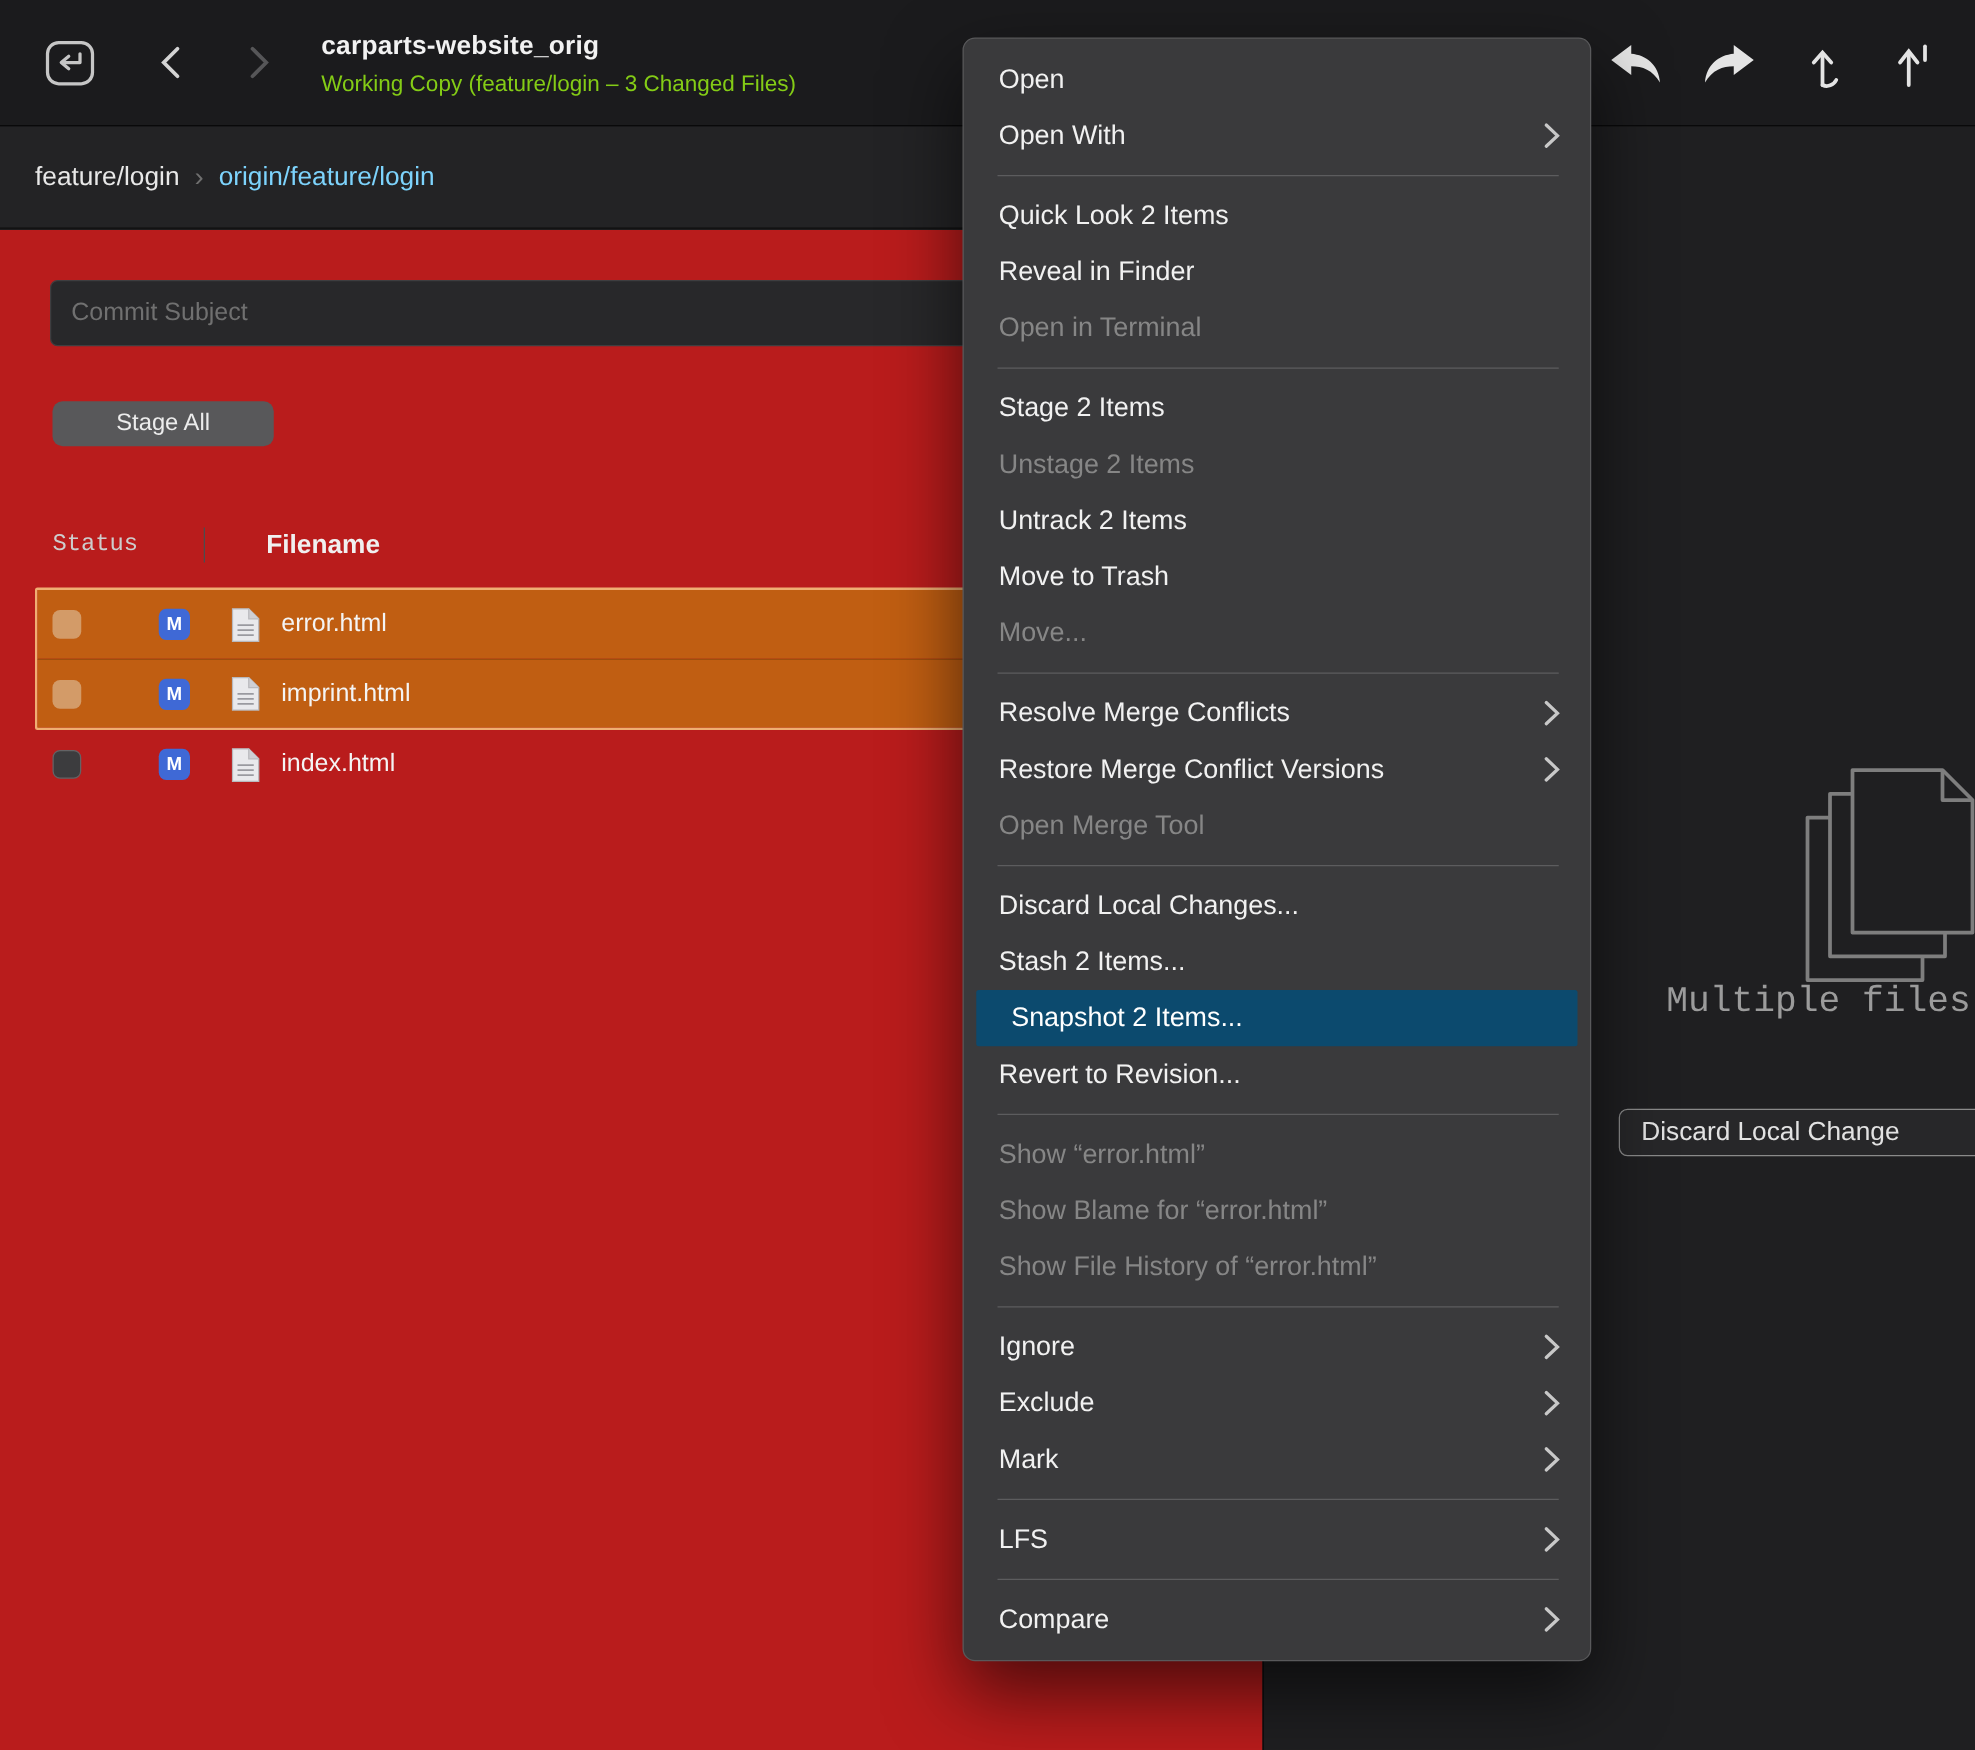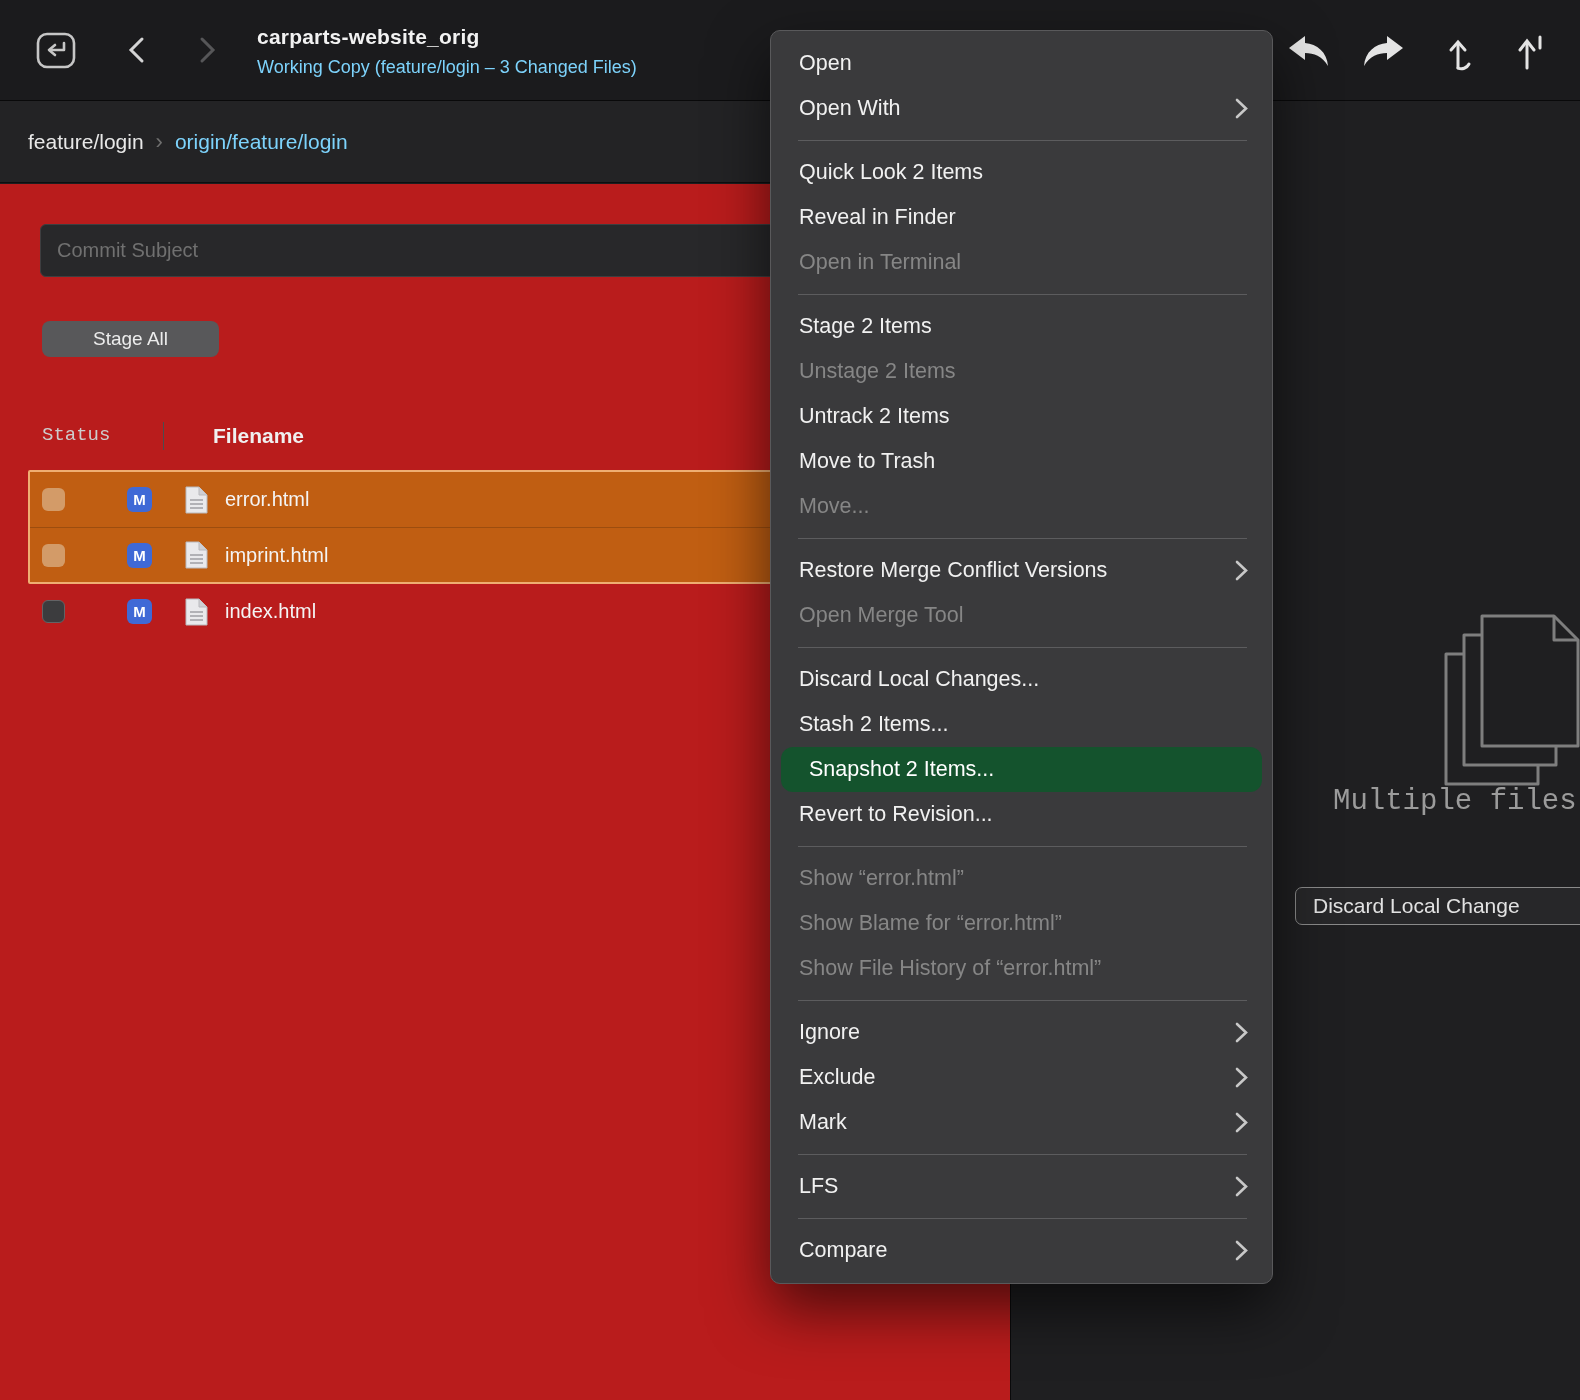--- a/index.html
+++ b/index.html
@@ -9,21 +9,21 @@
     -webkit-font-smoothing:antialiased;
   }
   
   .titlebar{position:absolute;left:0;top:0;width:1580px;height:100px;background:#1b1b1d;border-bottom:1px solid #09090a;z-index:5;}
   .app-btn{position:absolute;left:36px;top:30px;width:40px;height:40px;cursor:pointer;}
   .nav-btn{position:absolute;top:36px;width:28px;height:28px;}
   .nav-btn.back{left:124px;}
   .nav-btn.fwd{left:192px;}
   .title-block{position:absolute;left:257px;top:25px;}
   .wc-title{font-size:21px;font-weight:bold;color:#f2f2f2;letter-spacing:.2px;}
-  .wc-sub{font-size:18px;color:#7dd3fc;margin-top:8px;}
+  .wc-sub{font-size:18px;color:#84cc16;margin-top:8px;}
   .tb-icon{position:absolute;top:34px;}
   .tb-icon.undo{left:1286px;}
   .tb-icon.redo{left:1360px;}
   .tb-icon.checkout{left:1448px;}
   .tb-icon.push{left:1516px;}
   
   .crumbbar{position:absolute;left:0;top:101px;width:1010px;height:82px;background:#232325;border-bottom:1px solid #0e0e0f;z-index:2;
     display:flex;align-items:center;padding-left:28px;box-sizing:border-box;font-size:21px;}
   .crumb-branch{color:#e8e8e8;}
   .crumb-sep{color:#6f6f6f;margin:0 12px;font-size:22px;}
@@ -66,21 +66,21 @@
     background:rgba(255,255,255,0.04);border:1px solid #8a8a8a;border-radius:7px;color:#e2e2e2;
     font-size:21px;font-family:"Liberation Sans",sans-serif;text-align:left;padding:0 17px;white-space:nowrap;z-index:2;cursor:pointer;}
   
   .context-menu{
     position:absolute;left:770px;top:30px;width:503px;box-sizing:border-box;z-index:30;
     background:#3a3a3c;border:1px solid #59595b;border-radius:10px;
     padding:10px 0;box-shadow:0 25px 60px rgba(0,0,0,.6);
   }
   .menu-item{position:relative;height:45px;line-height:45px;padding-left:28px;font-size:21.5px;color:#f1f1f1;cursor:default;}
   .menu-item.disabled{color:#868686;}
-  .menu-item.highlighted{background:#14532d;margin:0 10px;border-radius:12px;color:#fff;}
+  .menu-item.highlighted{background:#0c4a6e;margin:0 10px;border-radius:2px;color:#fff;}
   .menu-sep{height:1px;background:#5c5c5e;margin:9px 25px 9px 27px;}
   .chev{position:absolute;right:24px;top:12px;width:13px;height:21px;}
   .chev svg{display:block;}
 </style>
 </head>
 <body>
 
 <div class="titlebar">
   <div class="app-btn">
     <svg width="40" height="40" viewBox="0 0 40 40">
@@ -223,20 +223,25 @@
     <div class="menu-item"><span>Quick Look 2 Items</span></div>
     <div class="menu-item"><span>Reveal in Finder</span></div>
     <div class="menu-item disabled"><span>Open in Terminal</span></div>
     <div class="menu-sep"></div>
     <div class="menu-item"><span>Stage 2 Items</span></div>
     <div class="menu-item disabled"><span>Unstage 2 Items</span></div>
     <div class="menu-item"><span>Untrack 2 Items</span></div>
     <div class="menu-item"><span>Move to Trash</span></div>
     <div class="menu-item disabled"><span>Move...</span></div>
     <div class="menu-sep"></div>
+    <div class="menu-item"><span>Resolve Merge Conflicts</span><span class="chev">
+        <svg width="13" height="21" viewBox="0 0 13 21">
+          <path d="M2 2 L11 10.5 L2 19" stroke="#c8c8c8" stroke-width="2.6" fill="none" stroke-linecap="round"></path>
+        </svg>
+      </span></div>
     <div class="menu-item"><span>Restore Merge Conflict Versions</span><span class="chev">
         <svg width="13" height="21" viewBox="0 0 13 21">
           <path d="M2 2 L11 10.5 L2 19" stroke="#c8c8c8" stroke-width="2.6" fill="none" stroke-linecap="round"></path>
         </svg>
       </span></div>
     <div class="menu-item disabled"><span>Open Merge Tool</span></div>
     <div class="menu-sep"></div>
     <div class="menu-item"><span>Discard Local Changes...</span></div>
     <div class="menu-item"><span>Stash 2 Items...</span></div>
     <div class="menu-item highlighted"><span>Snapshot 2 Items...</span></div>

